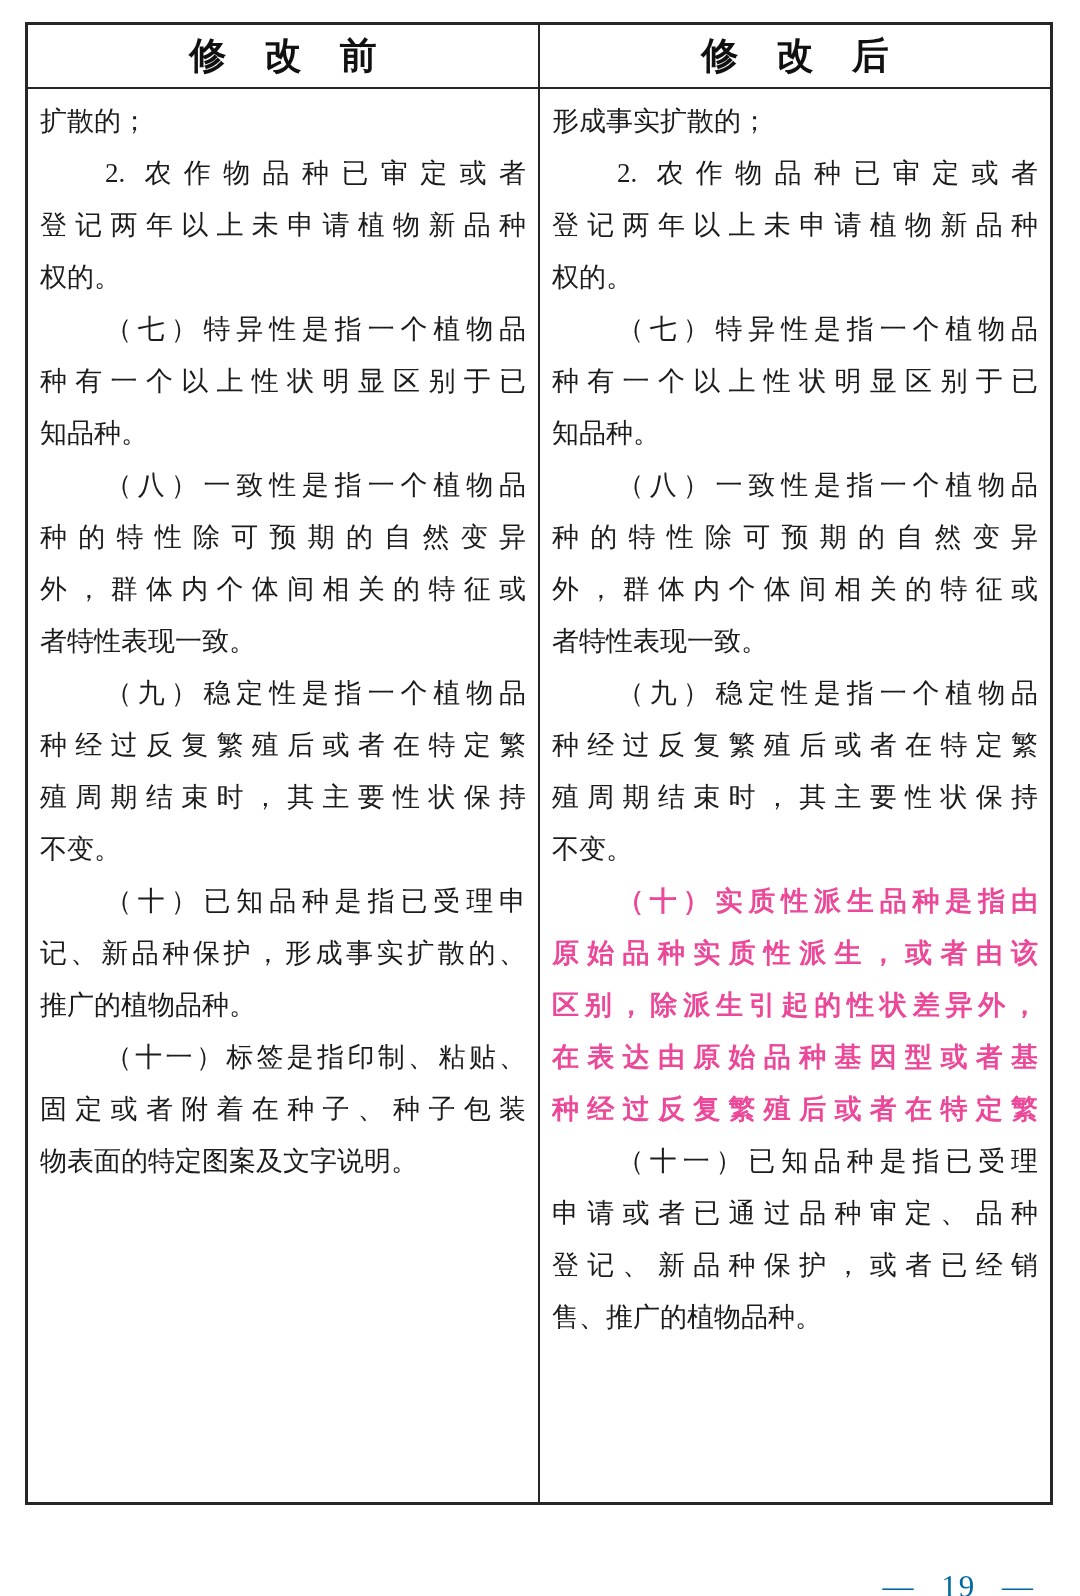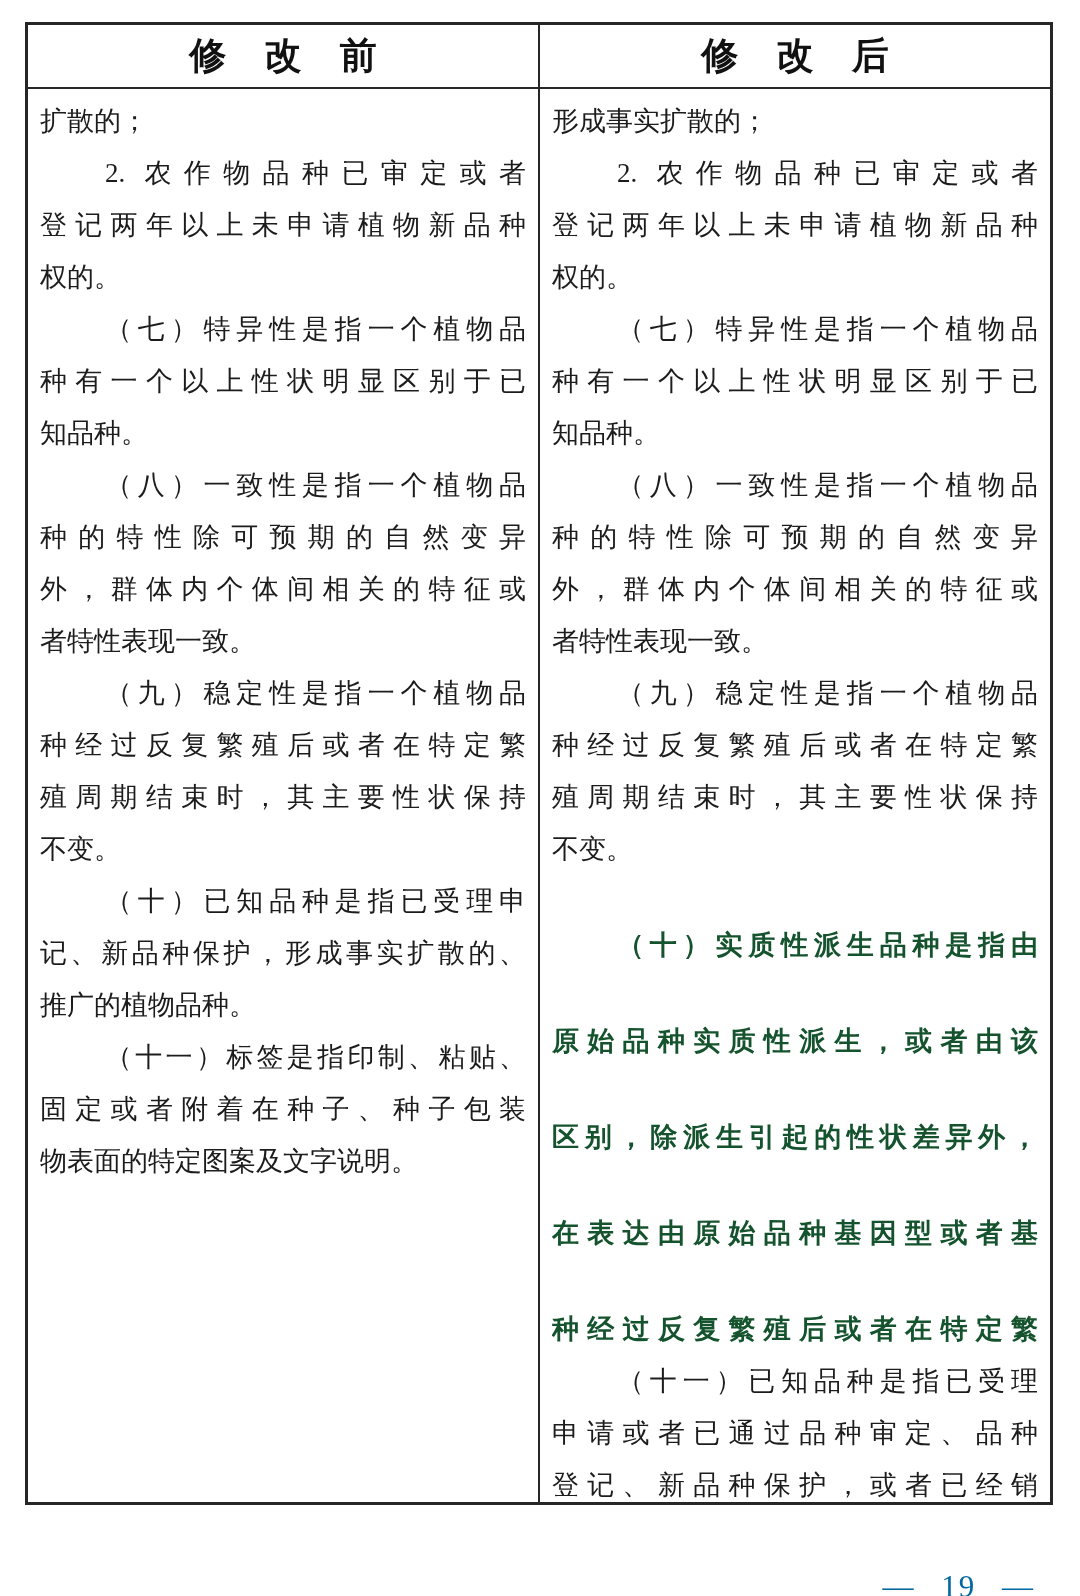--- a/index.html
+++ b/index.html
@@ -69,22 +69,21 @@
     white-space: nowrap;
   }
   .line.last {
     text-align: left;
     text-align-last: left;
   }
   .line.indent { padding-left: 65px; }
   .line.bold {
     font-family: "Liberation Sans", sans-serif;
     font-weight: 700;
-    color: #14532d;
-    margin-top: 44px;
+    color: #ec4899;
   }
   .pageno {
     position: absolute;
     top: 1569px;
     right: 45px;
     font-family: "Liberation Serif", serif;
     font-size: 31px;
     color: #0369a1;
     word-spacing: 16px;
     letter-spacing: 2px;

